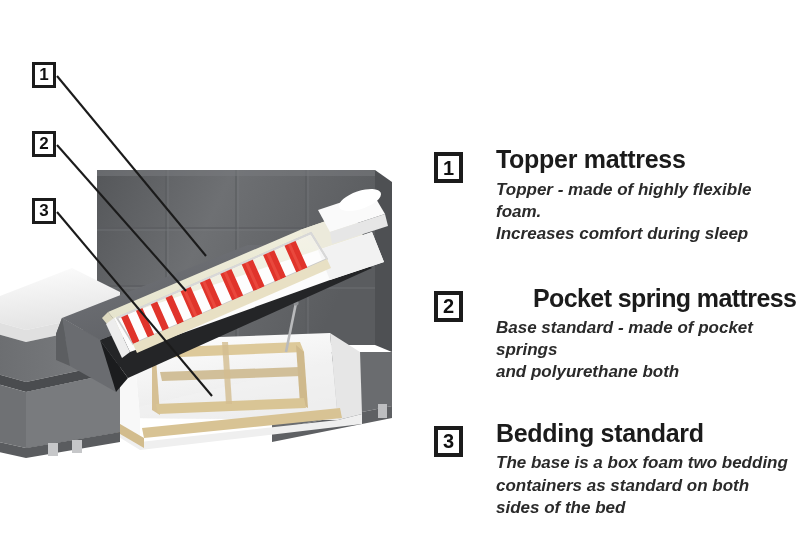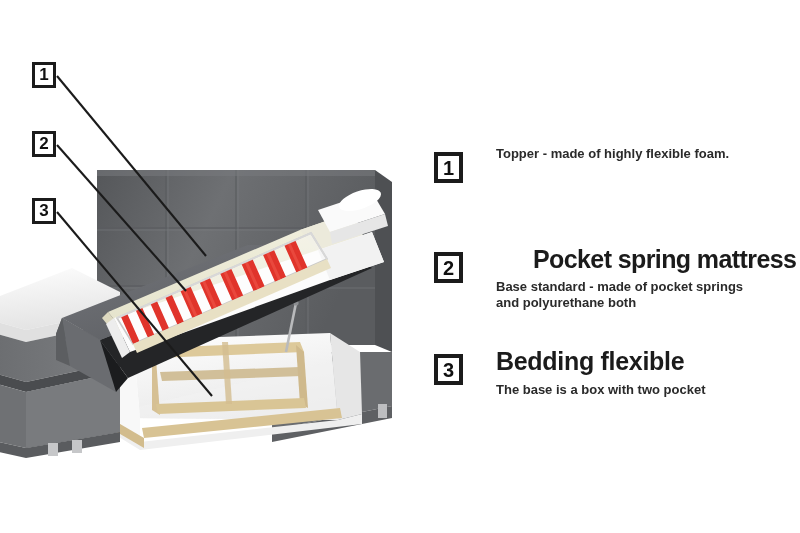--- a/index.html
+++ b/index.html
@@ -88,25 +88,26 @@
   .legend-title {
     font-size: 25px;
     font-weight: 700;
     letter-spacing: -0.3px;
     color: #1b1b1b;
     line-height: 1.06;
     margin: 0 0 6px 0;
     white-space: nowrap;
   }
   .legend-desc {
-    font-size: 13px;
+    font-size: 17px;
     font-weight: 600;
     color: #2a2a2a;
     line-height: 1.30;
     margin: 0;
+    font-style: italic;
   }
   #legend-item-1 { margin-bottom: 40px; }
   #legend-item-2 { margin-bottom: 36px; }
   #legend-item-2 .legend-title { letter-spacing: -0.6px; margin-left: 37px; }
   #legend-item-3 .legend-desc { line-height: 1.32; }
 </style>
 </head>
 <body>
 
 <div id="stage">
@@ -292,36 +293,39 @@
   </svg>
 
   <div class="callout-box" id="callout-1">1</div>
   <div class="callout-box" id="callout-2">2</div>
   <div class="callout-box" id="callout-3">3</div>
 
   <div id="legend">
 
     <div class="legend-item" id="legend-item-1">
       <div class="legend-num">1</div>
+      <h2 class="legend-title">Topper mattress</h2>
       <p class="legend-desc">
         <span>Topper - made of highly flexible foam.</span><br>
+        <span>Increases comfort during sleep</span>
       </p>
     </div>
 
     <div class="legend-item" id="legend-item-2">
       <div class="legend-num">2</div>
       <h2 class="legend-title">Pocket spring mattress</h2>
       <p class="legend-desc">
         <span>Base standard - made of pocket springs</span><br>
         <span>and polyurethane both</span>
       </p>
     </div>
 
     <div class="legend-item" id="legend-item-3">
       <div class="legend-num">3</div>
-      <h2 class="legend-title">Bedding flexible</h2>
+      <h2 class="legend-title">Bedding standard</h2>
       <p class="legend-desc">
-        <span>The base is a box with two pocket</span><br>
+        <span>The base is a box foam two bedding</span><br>
+        <span>containers as standard on both sides of the bed</span>
       </p>
     </div>
 
   </div>
 </div>
 
 </body></html>

